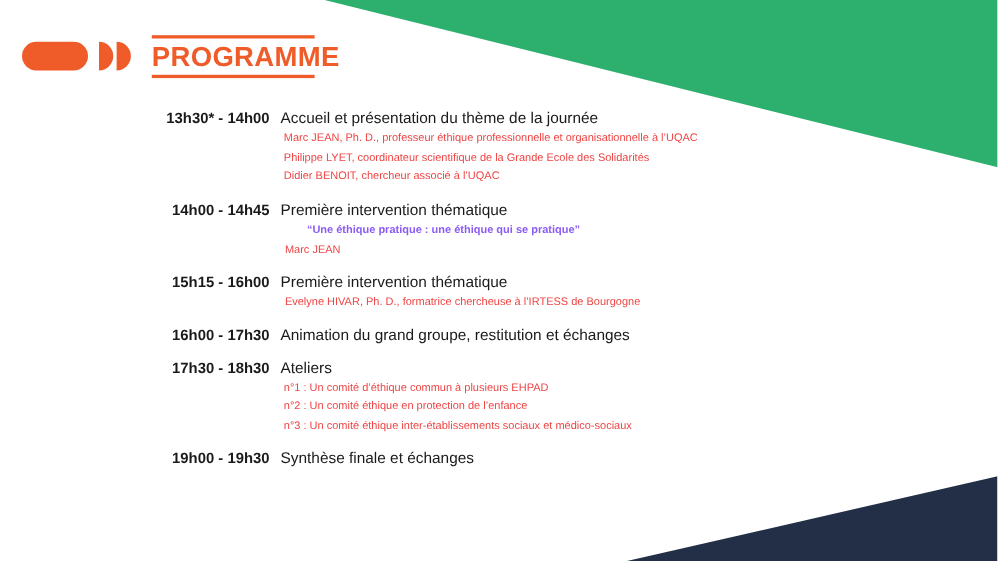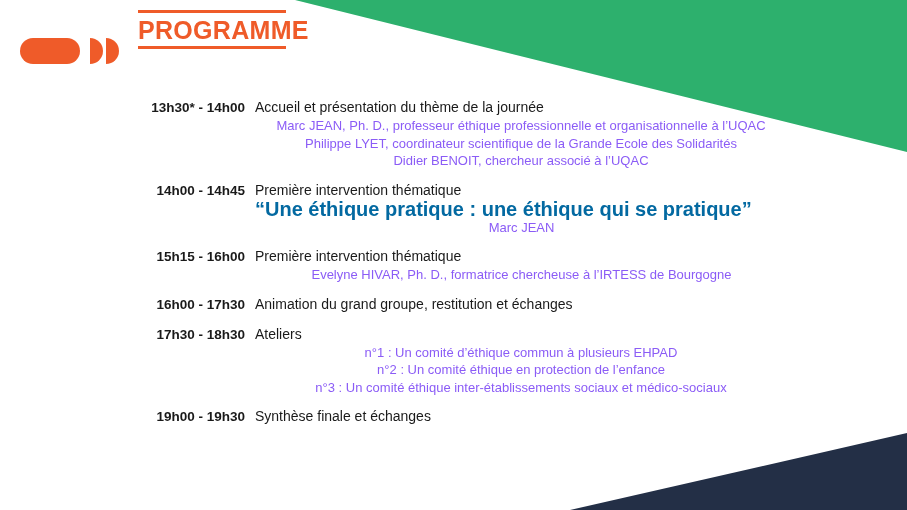--- a/index.html
+++ b/index.html
@@ -69,21 +69,21 @@
     width: 13px;
     height: 26px;
     background: #ef5b29;
     border-radius: 0 13px 13px 0;
   }
 
   
   #title-block {
     position: absolute;
     left: 138px;
-    top: 10px;
+    top: 32px;
     width: 148px;
   }
   #title-rule-top,
   #title-rule-bottom {
     height: 3px;
     background: #ef5b29;
     width: 148px;
   }
   #page-title {
     font-size: 25px;
@@ -122,32 +122,32 @@
     margin-left: 10px;
     flex: 1 1 auto;
   }
   .prog-title {
     font-size: 14px;
     font-weight: normal;
     color: #1a1a1a;
     line-height: 19px;
   }
   .prog-subtitle {
-    font-size: 20px;
+    font-size: 10px;
     font-weight: bold;
-    color: #0369a1;
+    color: #8b5cf6;
     line-height: 19px;
+    margin-left: 24px;
   }
   .prog-detail {
-    font-size: 13px;
+    font-size: 10px;
     font-weight: normal;
-    color: #8b5cf6;
+    color: #ef4444;
     line-height: 17.5px;
     padding-left: 3px;
-    text-align: center;
   }
   .indent-extra {
     padding-left: 4px;
   }
 </style>
 </head>
 <body>
 
 <div id="slide">
 

